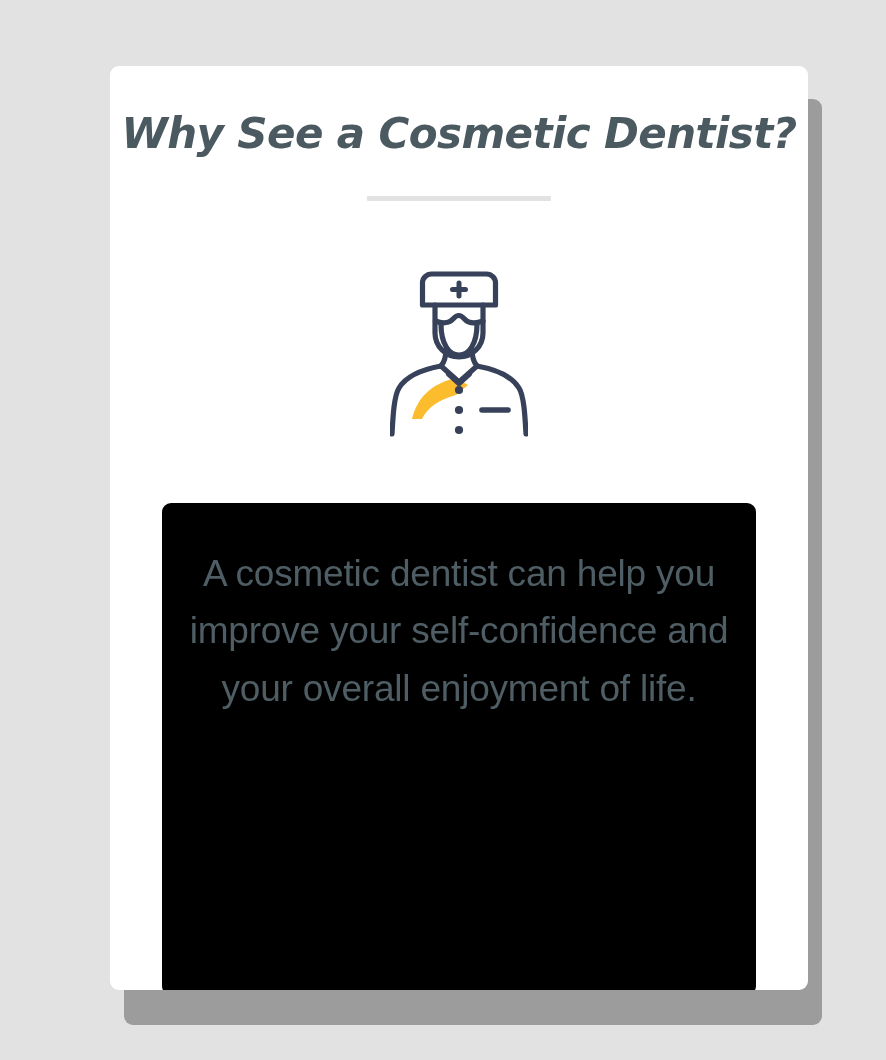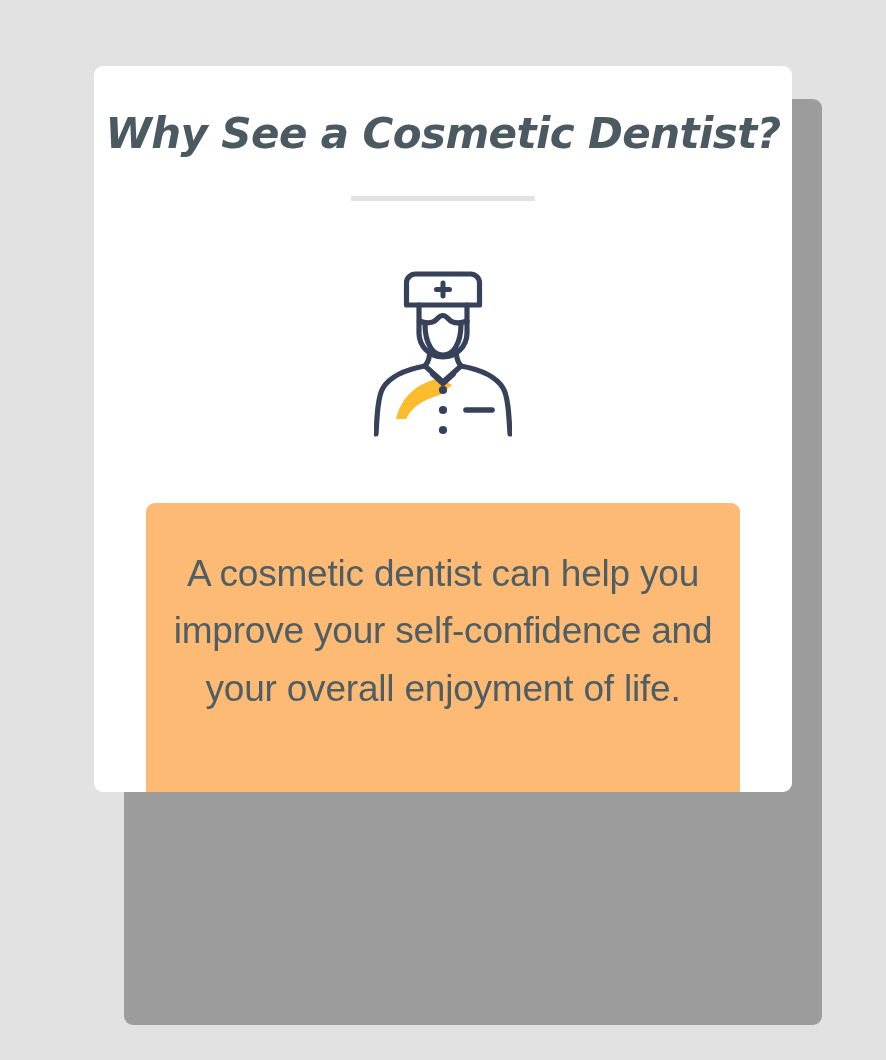--- a/index.html
+++ b/index.html
@@ -28,24 +28,24 @@
     top: 99px;
     width: 698px;
     height: 926px;
     background: #9c9c9c;
     border-radius: 9px;
   }
 
   
   .card {
     position: absolute;
-    left: 94px;
+    left: 110px;
     top: 66px;
     width: 698px;
-    height: 726px;
+    height: 924px;
     background: #ffffff;
     border-radius: 9px;
     overflow: hidden;
   }
 
   
   .card-title {
     position: absolute;
     left: 0;
     top: 45px;
@@ -86,21 +86,21 @@
     height: 178px;
   }
 
   
   .quote-panel {
     position: absolute;
     left: 52px;
     top: 437px;
     width: 594px;
     height: 492px;
-    background: #fdba74;
+    background: #000000;
     border-radius: 9px;
   }
   .quote-text {
     position: absolute;
     left: 26px;
     top: 42px;
     width: 542px;
     text-align: center;
     font-family: "Liberation Sans", sans-serif;
     font-size: 37px;

